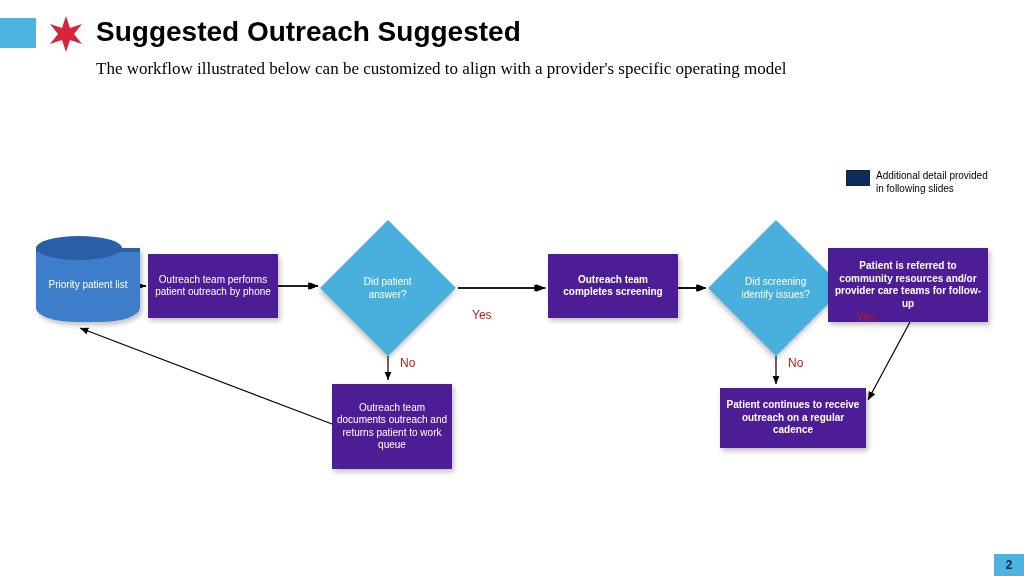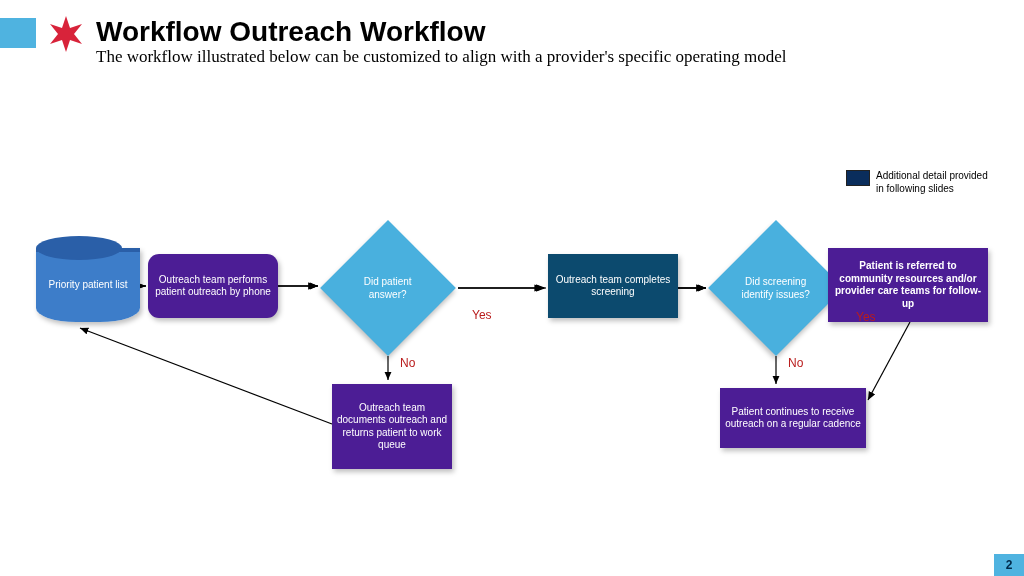--- a/index.html
+++ b/index.html
@@ -30,21 +30,21 @@
     position: absolute;
     left: 96px;
     top: 16px;
     font-size: 28px;
     font-weight: 700;
     color: #000;
   }
   .subtitle {
     position: absolute;
     left: 96px;
-    top: 46px;
+    top: 58px;
     font-size: 17px;
     color: #000;
     font-family: Georgia, 'Times New Roman', serif;
     width: 800px;
     line-height: 1.35;
   }
   .legend {
     position: absolute;
     right: 28px;
     top: 152px;
@@ -99,41 +99,41 @@
     left: 0; top: -12px;
     width: 86px; height: 24px;
     border-radius: 50%;
     background: #2a5fa8;
   }
   .cylinder span { position: relative; z-index: 2; }
   .box-light {
     background: #4c1d95;
   }
   .box-dark {
-    background: #0c4a6e;
-    font-weight: 400;
+    background: #4c1d95;
+    font-weight: 700;
   }
   .diamond {
     width: 96px;
     height: 96px;
     background: #49b0de;
     transform: rotate(45deg);
   }
   .diamond-inner {
     transform: rotate(-45deg);
     width: 96px;
     text-align: center;
   }
-  .n1 { left: 148px; top: 254px; width: 130px; height: 64px; border-radius: 11px; }
+  .n1 { left: 148px; top: 254px; width: 130px; height: 64px; }
   .d1 { left: 340px; top: 240px; }
   .n2-dark { left: 548px; top: 254px; width: 130px; height: 64px; }
   .d2 { left: 728px; top: 240px; }
   .n3 { left: 828px; top: 248px; width: 160px; height: 74px; font-weight:700; }
   .n4 { left: 332px; top: 384px; width: 120px; height: 85px; }
-  .n5 { left: 720px; top: 388px; width: 146px; height: 60px; font-weight:400; }
+  .n5 { left: 720px; top: 388px; width: 146px; height: 60px; font-weight:700; }
   .label {
     position: absolute;
     font-size: 12px;
     color: #b91c1c;
   }
   .lbl-yes1 { left: 472px; top: 308px; }
   .lbl-no1  { left: 400px; top: 356px; }
   .lbl-yes2 { left: 856px; top: 310px; }
   .lbl-no2  { left: 788px; top: 356px; }
   .page-num {
@@ -155,21 +155,21 @@
 <body>
 
 <div class="accent-block"></div>
 
 <div class="star-icon">
   <svg viewBox="0 0 40 40">
     <polygon points="20,2 24,14 36,10 28,20 36,30 24,26 20,38 16,26 4,30 12,20 4,10 16,14" fill="#d8233a"></polygon>
   </svg>
 </div>
 
-<div class="title">Workflow Outreach Workflow</div>
+<div class="title">Suggested Outreach Suggested</div>
 <div class="subtitle">The workflow illustrated below can be customized to align with a provider's specific operating model</div>
 
 <div class="legend">
   <div class="legend-swatch"></div>
   <div class="legend-text">Additional detail provided in following slides</div>
 </div>
 
 <svg class="canvas">
   <defs>
     <marker id="arrow" markerWidth="10" markerHeight="10" refX="8" refY="3" orient="auto">

